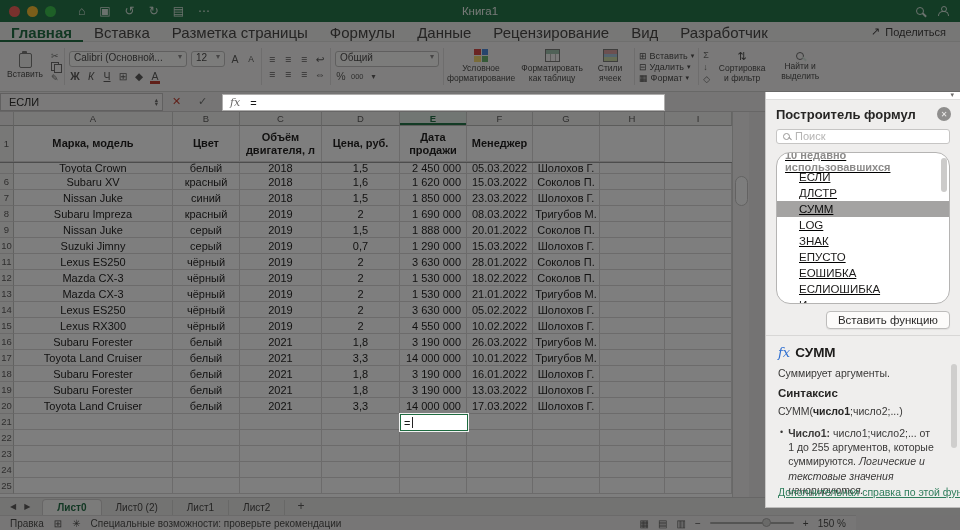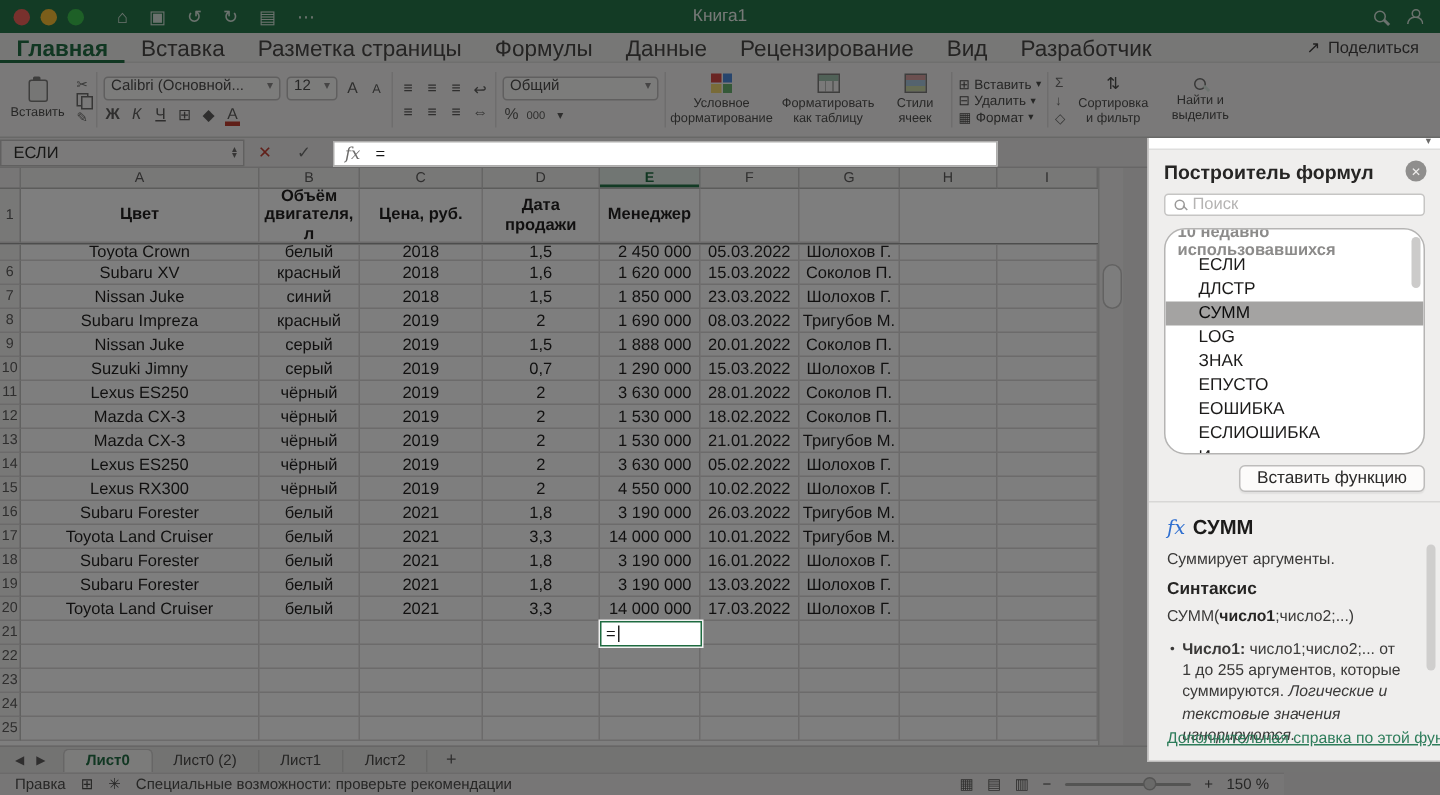--- a/index.html
+++ b/index.html
@@ -135,21 +135,21 @@
   .ptitle { font-size:13px; font-weight:700; color:#262524; }
   .pclose { margin-left:auto; width:14px; height:14px; border-radius:50%; background:#8f8e8d; color:#efeeed;
     font-size:8px; display:flex; align-items:center; justify-content:center; }
   .psearch { margin:1px 10px 0; height:17px; background:#ffffff; border:1px solid #c6c5c4; border-radius:3px;
     display:flex; align-items:center; gap:5px; padding:0 6px; }
   .psearch .mag2 { width:7px; height:7px; border:1.3px solid #9a9998; border-radius:50%; position:relative; flex:0 0 auto; }
   .psearch .mag2::after { content:""; position:absolute; width:4px; height:1.3px; background:#9a9998; right:-3px; bottom:-1px; transform:rotate(45deg); }
   .psearch input { border:none; outline:none; width:100%; font-size:11px; color:#333; font-family:"Liberation Sans",sans-serif; background:transparent; }
   .psearch input::placeholder { color:#b5b4b3; }
   .plist { margin:8px 10px 0; background:#ffffff; border:1px solid #b5b4b3; border-radius:14px; height:178px;
-    overflow:hidden; position:relative; padding:0 0; }
+    overflow:hidden; position:relative; padding:0 0;text-decoration:underline; }
   .fhdr { font-size:11px; font-weight:700; color:#8c8b8a; padding:1px 6px 1px 8px; height:16px; display:flex; align-items:center; }
   .fitem { font-size:11.5px; color:#1c1b1a; padding-left:22px; height:16px; display:flex; align-items:center; }
   .fitem.sel { background:#a4a3a2; color:#0c0c0c; }
   .plscroll { position:absolute; right:2px; top:5px; width:6px; height:34px; background:#cccbca; border-radius:3px; }
   .pinsert-row { display:flex; justify-content:flex-end; padding:7px 10px 6px; border-bottom:1px solid #d8d7d6; }
   .pinsert { font-size:11.5px; color:#2b2a29; background:#fcfbfa; border:1px solid #bdbcbb; border-radius:4px;
     padding:2px 11px; box-shadow:0 1px 1px rgba(0,0,0,0.06); }
   .pdesc { position:relative; padding:9px 14px 0 12px; flex:1; }
   .pfn-title { display:flex; align-items:baseline; gap:5px; margin-bottom:7px; }
   .pfx { font-family:"DejaVu Serif", serif; font-style:italic; font-size:13px; color:#2f6fd0; }
@@ -348,20 +348,21 @@
       <div class="chcell">D</div>
       <div class="chcell selcol">E</div>
       <div class="chcell">F</div>
       <div class="chcell">G</div>
       <div class="chcell">H</div>
       <div class="chcell">I</div>
     </div>
   <div id="grid-rows">
       <div class="grow hdr">
         <div class="rnum">1</div>
+        <div class="gcell c0">Марка, модель</div>
         <div class="gcell c1">Цвет</div>
         <div class="gcell c3">Объём двигателя, л</div>
         <div class="gcell c4">Цена, руб.</div>
         <div class="gcell c5">Дата продажи</div>
         <div class="gcell c6">Менеджер</div>
         <div class="gcell empty"></div>
         <div class="gcell empty"></div>
       </div>
       <div class="grow partial">
         <div class="rnum"></div>

